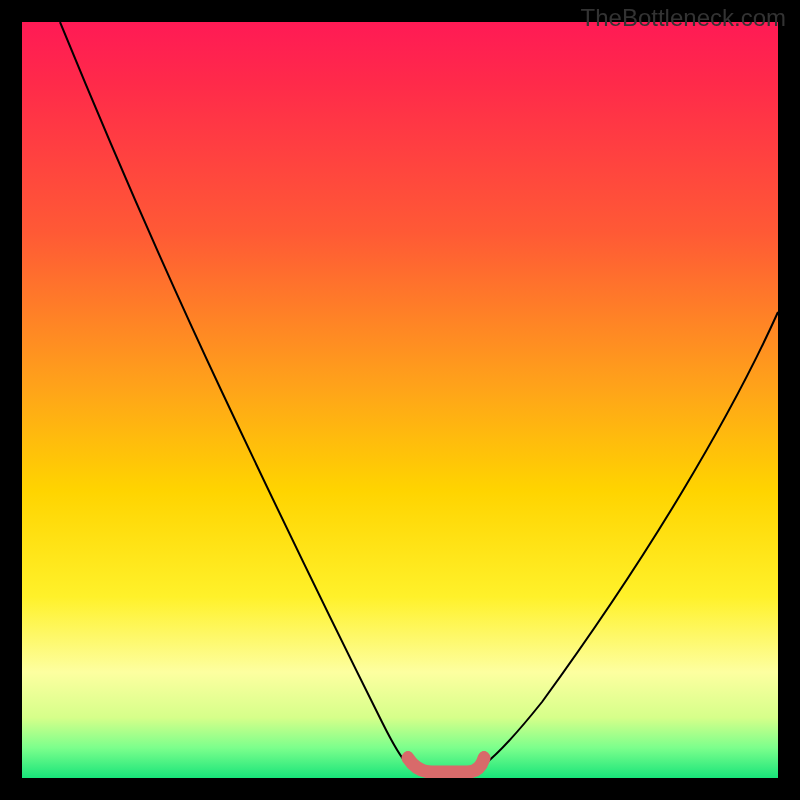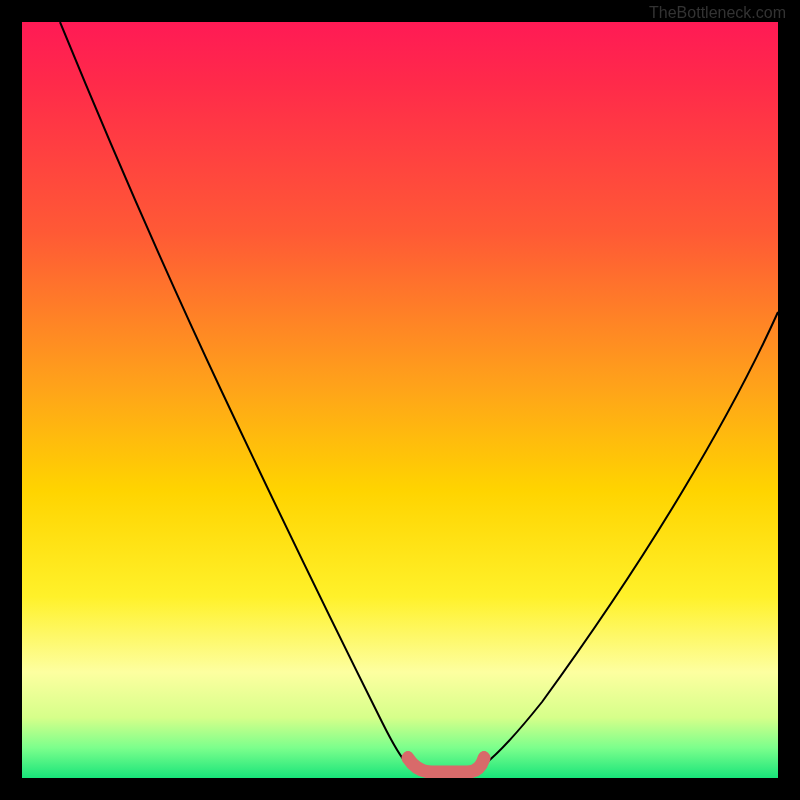--- a/index.html
+++ b/index.html
@@ -38,21 +38,21 @@
       #d6ff8a 92%,
       #7cff8c 96%,
       #18e47a 100%
     );
   }
   .watermark {
     position: absolute;
     top: 4px;
     right: 14px;
     color: #333;
-    font-size: 16px;
+    font-size: 24px;
     font-weight: 400;
     z-index: 10;
   }
   svg.curve {
     position: absolute;
     left: 0;
     top: 0;
   }
 </style>
 </head>

